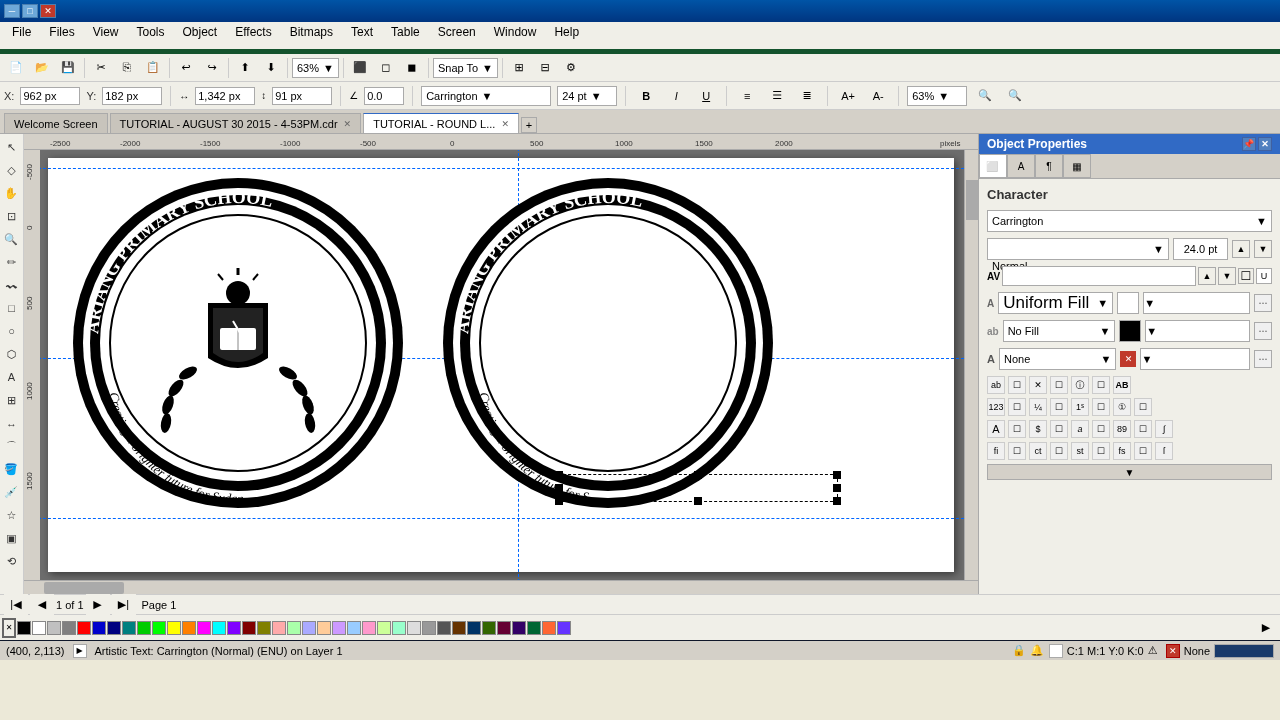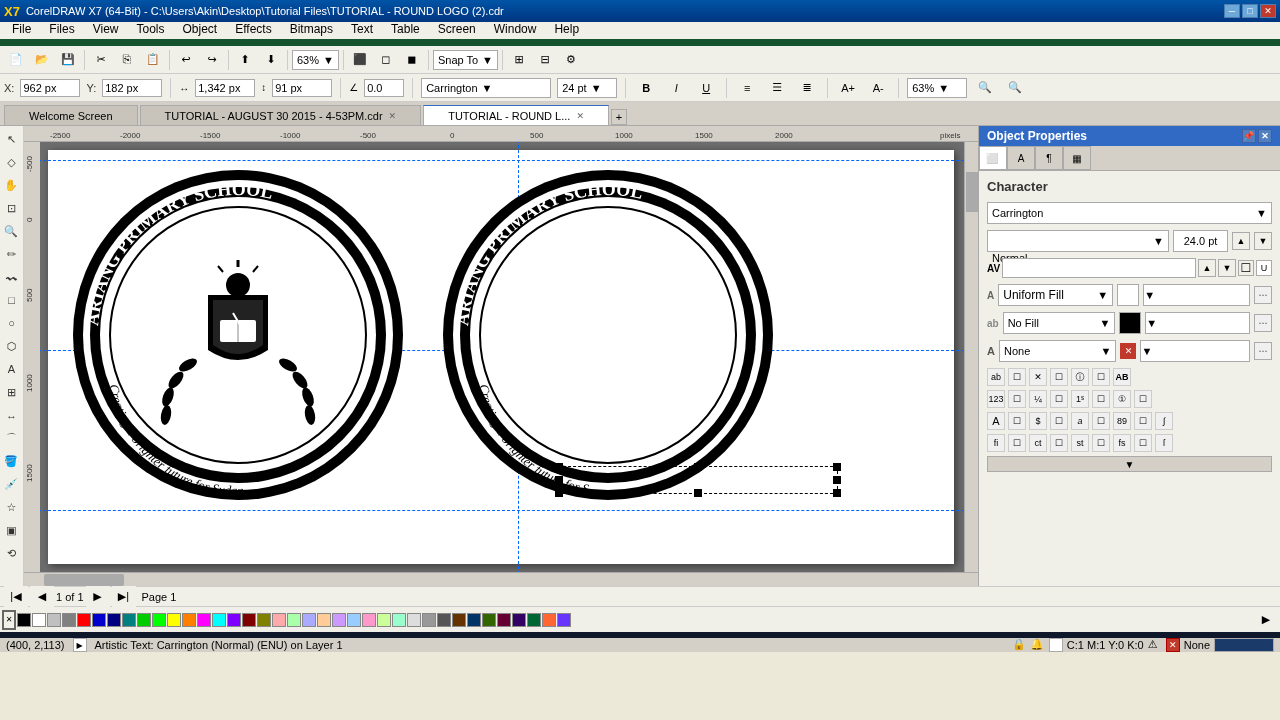--- a/index.html
+++ b/index.html
@@ -16,25 +16,25 @@
       padding: 0 4px;
       font-size: 11px;
     }
     #titlebar-left { display: flex; align-items: center; gap: 6px; }
     #titlebar-controls { display: flex; gap: 2px; }
     .title-btn { width: 16px; height: 14px; background: #6ea8d8; border: 1px solid #4a7fb0; display: flex; align-items: center; justify-content: center; font-size: 9px; color: white; cursor: pointer; }
     .title-btn.close { background: #c0392b; }
 
     
     #menubar {
-      height: 24px;
-      background: #f0efe8;
-      display: flex;
-      align-items: flex-end;
-      border-bottom: 7px solid #14532d;
+      height: 32px;
+      background: #f0efe8;
+      display: flex;
+      align-items: flex-start;
+      border-bottom: 5px solid #14532d;
       padding: 0 4px;
       gap: 2px;
     }
     .menu-item {
       padding: 2px 8px;
       font-size: 12px;
       cursor: pointer;
       height: 20px;
       display: flex;
       align-items: center;
@@ -86,21 +86,21 @@
       display: flex;
       align-items: flex-end;
       padding: 0 4px;
       border-bottom: 1px solid #aaa;
     }
     .tab {
       height: 20px;
       background: #c8c4bc;
       border: 1px solid #aaa;
       border-bottom: none;
-      padding: 0 24px;
+      padding: 0 9px;
       font-size: 11px;
       display: flex;
       align-items: center;
       cursor: pointer;
       margin-right: 2px;
       gap: 6px;
     }
     .tab.active { background: white; border-top: 1px solid #316ac5; }
     .tab-close { font-size: 9px; color: #666; }
     .tab-add { width: 16px; height: 16px; background: #d4d0c8; border: 1px solid #aaa; display: flex; align-items: center; justify-content: center; font-size: 11px; cursor: pointer; }
@@ -225,21 +225,21 @@
     .char-icons-row { display: flex; gap: 3px; margin-bottom: 4px; flex-wrap: wrap; }
     .char-icon { width: 18px; height: 18px; border: 1px solid #ccc; background: #f0f0f0; display: flex; align-items: center; justify-content: center; font-size: 9px; cursor: pointer; }
     .panel-av-row { display: flex; align-items: center; gap: 2px; margin-bottom: 6px; }
     .panel-av-input { flex: 1; height: 20px; border: 1px solid #aaa; background: white; }
     .panel-x-btn { width: 16px; height: 16px; background: #c0392b; color: white; display: flex; align-items: center; justify-content: center; font-size: 9px; cursor: pointer; border: none; }
 
     
     #statusbar {
       height: 20px;
       background: #d4d0c8;
-      border-top: 6px solid #0f172a;
+      border-top: 1px solid #0f172a;
       display: flex;
       align-items: center;
       padding: 0 6px;
       gap: 8px;
       font-size: 11px;
     }
 
     
     #colorbar {
       height: 26px;
@@ -273,24 +273,20 @@
       display: flex;
       align-items: center;
       padding: 0 4px;
       gap: 2px;
     }
   </style>
 </head>
 <body>
 
 <div id="titlebar">
-  <div id="titlebar-left">
-    <span style="font-weight:bold;font-size:13px;color:#ffcc00;">X7</span>
-    <span style="font-size:11px;">CorelDRAW X7 (64-Bit) - C:\Users\Akin\Desktop\Tutorial Files\TUTORIAL - ROUND LOGO (2).cdr</span>
-  </div>
   <div id="titlebar-controls">
     <div class="title-btn">─</div>
     <div class="title-btn">□</div>
     <div class="title-btn close">✕</div>
   </div>
 </div>
 
 <div id="menubar">
   <div class="menu-item">File</div>
   <div class="menu-item">Files</div>
@@ -602,21 +598,21 @@
         <div class="panel-av-input"></div>
         <div class="panel-icon-btn">▲</div>
         <div class="panel-icon-btn">▼</div>
         <div style="width:16px;height:16px;border:1px solid #aaa;display:flex;align-items:center;justify-content:center;">☐</div>
         <div style="width:16px;height:16px;border:1px solid #aaa;background:white;display:flex;align-items:center;justify-content:center;font-size:9px;">U</div>
       </div>
 
       <div class="panel-row">
         <span style="font-size:10px;font-weight:bold;color:#666;">A</span>
         <div class="panel-dropdown" style="flex:1;">
-          <span style="font-size:12px;text-align:right;">Uniform Fill</span>
+          <span style="font-size:17px;text-align:right;">Uniform Fill</span>
           <span>▼</span>
         </div>
         <div class="panel-swatch" style="background:white;"></div>
         <div class="panel-dropdown" style="width:20px;padding:0;">
           <span>▼</span>
         </div>
         <div style="width:18px;height:18px;border:1px solid #aaa;background:#f0f0f0;display:flex;align-items:center;justify-content:center;font-size:9px;cursor:pointer;">⋯</div>
       </div>
 
       <div class="panel-row">

